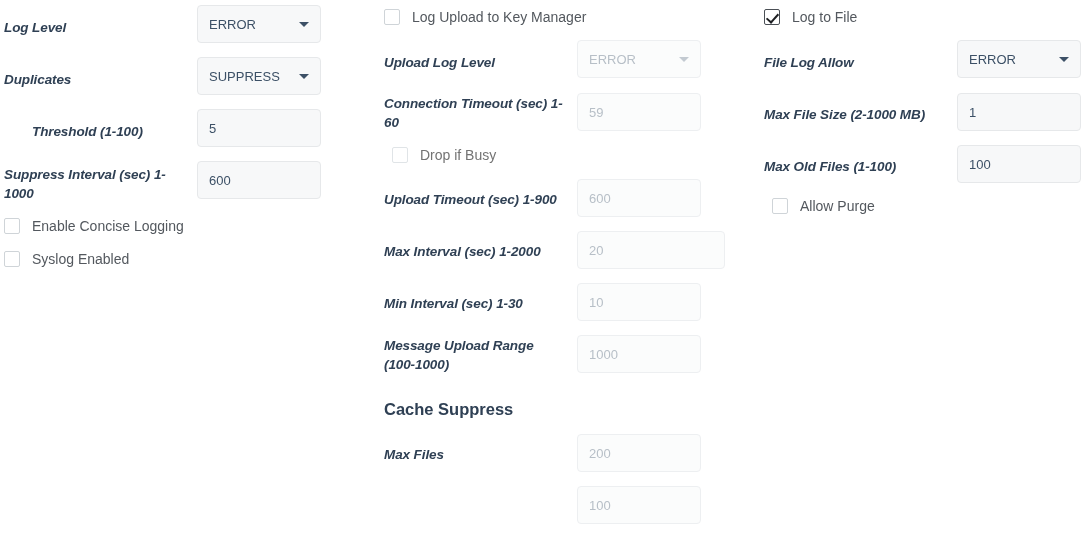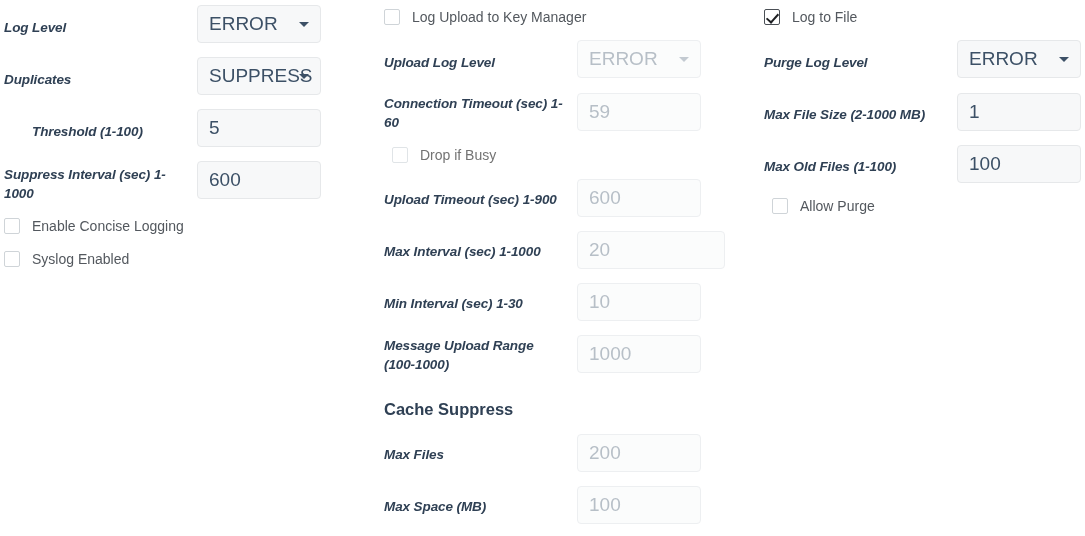--- a/index.html
+++ b/index.html
@@ -38,21 +38,21 @@
   
   .ctl {
     position: absolute;
     background: #f7f8f9;
     border: 1px solid #e6e8ea;
     border-radius: 4px;
     height: 38px;
     display: flex;
     align-items: center;
     padding: 0 11px;
-    font-size: 19px;
+    font-size: 13px;
     color: #3c5066;
   }
   .ctl.select {
     justify-content: flex-start;
   }
   .ctl .selval { flex: 0 0 auto; }
   .caret {
     position: absolute;
     right: 11px;
     top: 50%;
@@ -196,21 +196,21 @@
     </div>
 
     <div class="labelbox mid" style="top:190px;left:0;">
       <span class="lbl">Upload Timeout (sec) 1-900</span>
     </div>
     <div class="ctl disabled" style="top:179px;left:193px;width:124px;">
       <span class="placeholder">600</span>
     </div>
 
     <div class="labelbox mid" style="top:242px;left:0;">
-      <span class="lbl">Max Interval (sec) 1-1000</span>
+      <span class="lbl">Max Interval (sec) 1-2000</span>
     </div>
     <div class="ctl disabled" style="top:231px;left:193px;width:148px;">
       <span class="placeholder">20</span>
     </div>
 
     <div class="labelbox mid" style="top:294px;left:0;">
       <span class="lbl">Min Interval (sec) 1-30</span>
     </div>
     <div class="ctl disabled" style="top:283px;left:193px;width:124px;">
       <span class="placeholder">10</span>
@@ -225,37 +225,34 @@
 
     <div class="heading" style="top:400px;left:0;">Cache Suppress</div>
 
     <div class="labelbox mid" style="top:445px;left:0;">
       <span class="lbl">Max Files</span>
     </div>
     <div class="ctl disabled" style="top:434px;left:193px;width:124px;">
       <span class="placeholder">200</span>
     </div>
 
-    <div class="labelbox mid" style="top:497px;left:0;">
-      <span class="lbl">Max Space (MB)</span>
-    </div>
     <div class="ctl disabled" style="top:486px;left:193px;width:124px;">
       <span class="placeholder">100</span>
     </div>
   </div>
 
   <div class="col col-right">
 
     <div class="cbrow" style="top:9px;left:0px;">
       <span class="cbox checked"></span>
       <span class="cblabel">Log to File</span>
     </div>
 
     <div class="labelbox right" style="top:53px;left:0;">
-      <span class="lbl">Purge Log Level</span>
+      <span class="lbl">File Log Allow</span>
     </div>
     <div class="ctl select" style="top:40px;left:193px;width:124px;">
       <span class="selval">ERROR</span>
       <span class="caret"></span>
     </div>
 
     <div class="labelbox right" style="top:105px;left:0;">
       <span class="lbl">Max File Size (2-1000 MB)</span>
     </div>
     <div class="ctl" style="top:93px;left:193px;width:124px;">

